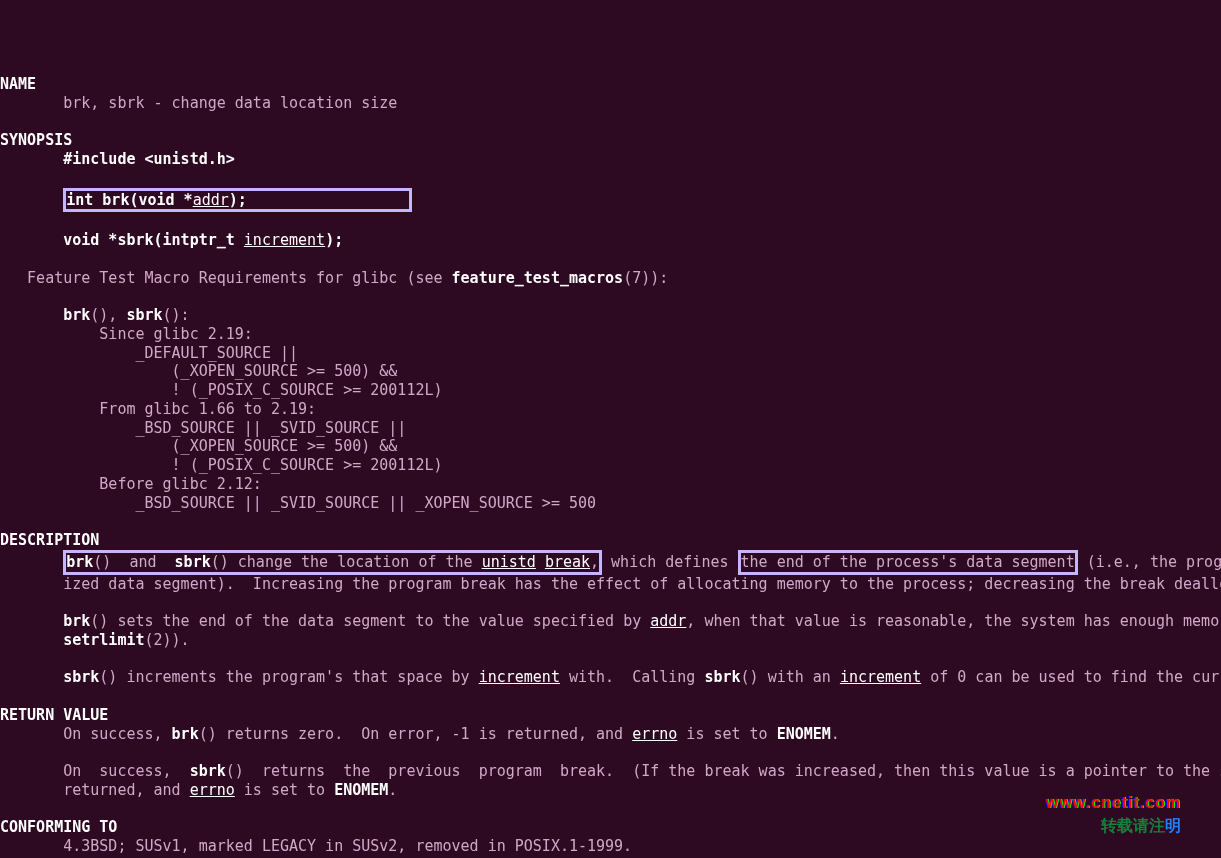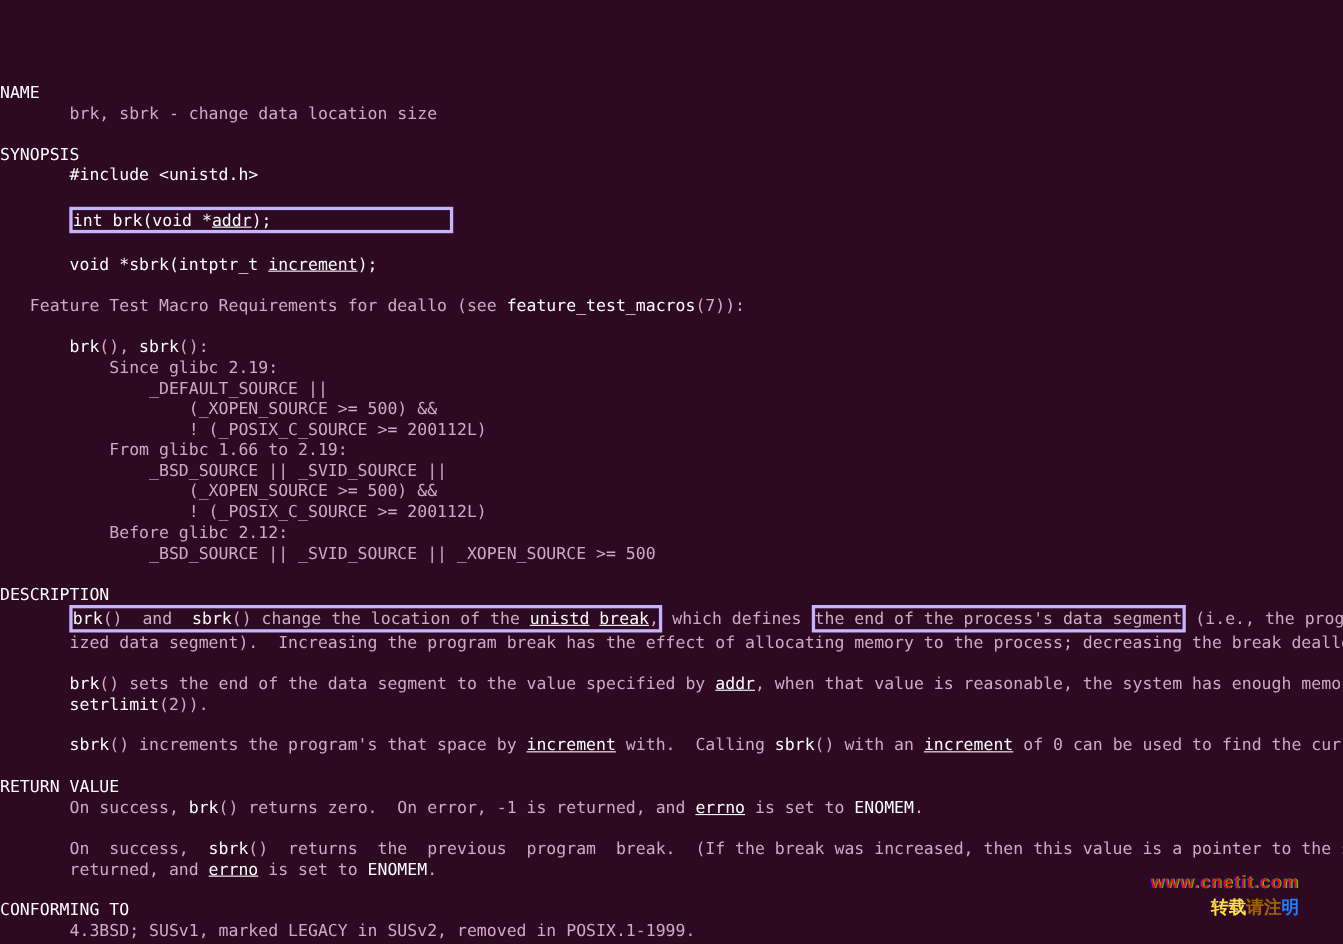--- a/index.html
+++ b/index.html
@@ -8,21 +8,21 @@
     background: #2d0922;
     color: #d0a8c8;
     font-family: "DejaVu Sans Mono", "Ubuntu Mono", monospace;
     font-size: 15px;
     line-height: 1.25;
     white-space: pre;
     width: 1221px;
     height: 858px;
     overflow: hidden;
   }
-  .b { font-weight: normal; color: #ffffff; }
+  .b { font-weight: bold; color: #ffffff; }
   .u { text-decoration: underline; color: #ffffff; }
   .box-green { border: 3px solid #c4b5fd; display: inline-block; padding: 0; }
   .watermark1 {
     position: absolute;
     right: 40px;
     bottom: 45px;
     font-size: 16px;
     color: #ff0000;
     text-shadow: 1px 0 #00ff00, -1px 0 #0000ff;
     font-weight: bold;
@@ -31,40 +31,40 @@
     margin-left: 46px;
   }
   .watermark2 {
     position: absolute;
     right: 40px;
     bottom: 22px;
     font-size: 16px;
     font-weight: bold;
     font-family: Arial, sans-serif;
   }
-  .w2a { color: #fde047; }
-  .w2b { color: #a16207; }
+  .w2a { color: #15803d; }
+  .w2b { color: #15803d; }
   .w2c { color: #2080ff; }
 </style>
 </head>
 <body>
 
 
 
 <div><span class="b">NAME</span>
 <span>       brk, sbrk - change data location size</span>
 
 <span class="b">SYNOPSIS</span>
 <span>       </span><span class="b">#include &lt;unistd.h&gt;</span>
 
 <span>       </span><span class="box-green"><span class="b">int brk(void *</span><span class="u">addr</span><span class="b">);</span>                  </span>
 
 <span>       </span><span class="b">void *sbrk(intptr_t </span><span class="u">increment</span><span class="b">);</span>
 
-<span>   Feature Test Macro Requirements for deallo (see </span><span class="b">feature_test_macros</span><span>(7)):</span>
+<span>   Feature Test Macro Requirements for glibc (see </span><span class="b">feature_test_macros</span><span>(7)):</span>
 
 <span>       </span><span class="b">brk</span><span>(), </span><span class="b">sbrk</span><span>():</span>
 <span>           Since glibc 2.19:</span>
 <span>               _DEFAULT_SOURCE ||</span>
 <span>                   (_XOPEN_SOURCE &gt;= 500) &amp;&amp;</span>
 <span>                   ! (_POSIX_C_SOURCE &gt;= 200112L)</span>
 <span>           From glibc 1.66 to 2.19:</span>
 <span>               _BSD_SOURCE || _SVID_SOURCE ||</span>
 <span>                   (_XOPEN_SOURCE &gt;= 500) &amp;&amp;</span>
 <span>                   ! (_POSIX_C_SOURCE &gt;= 200112L)</span>

